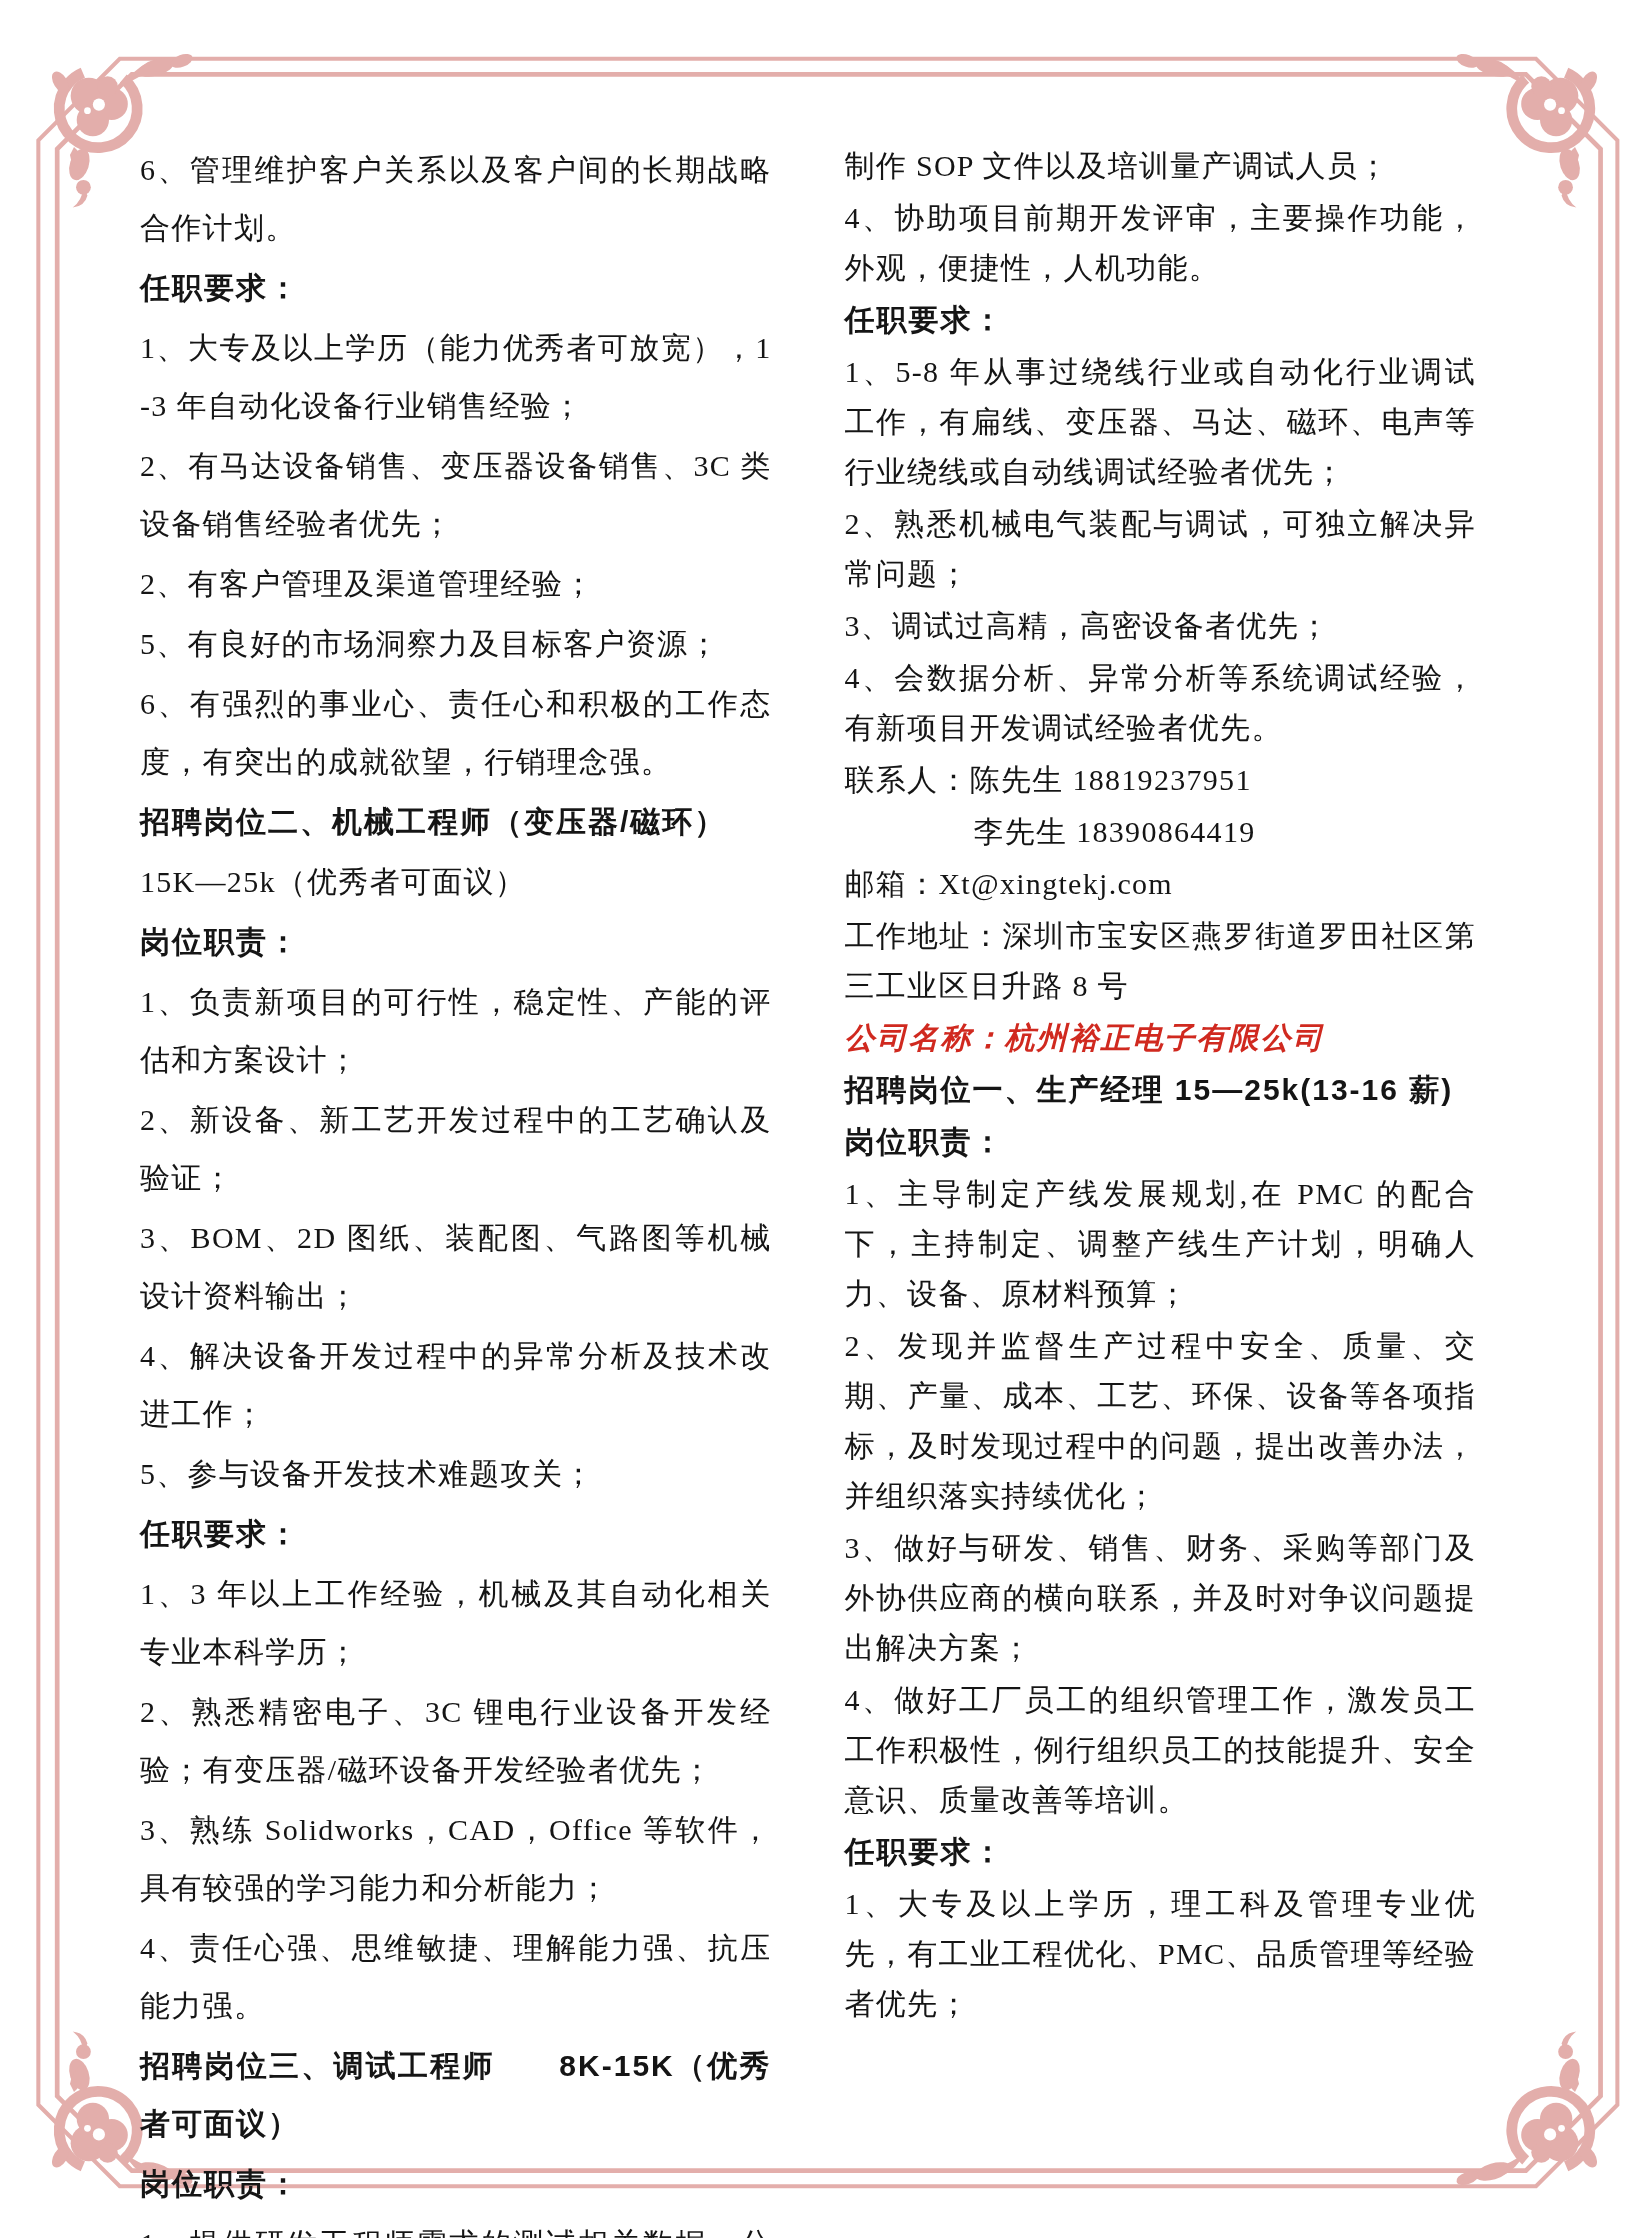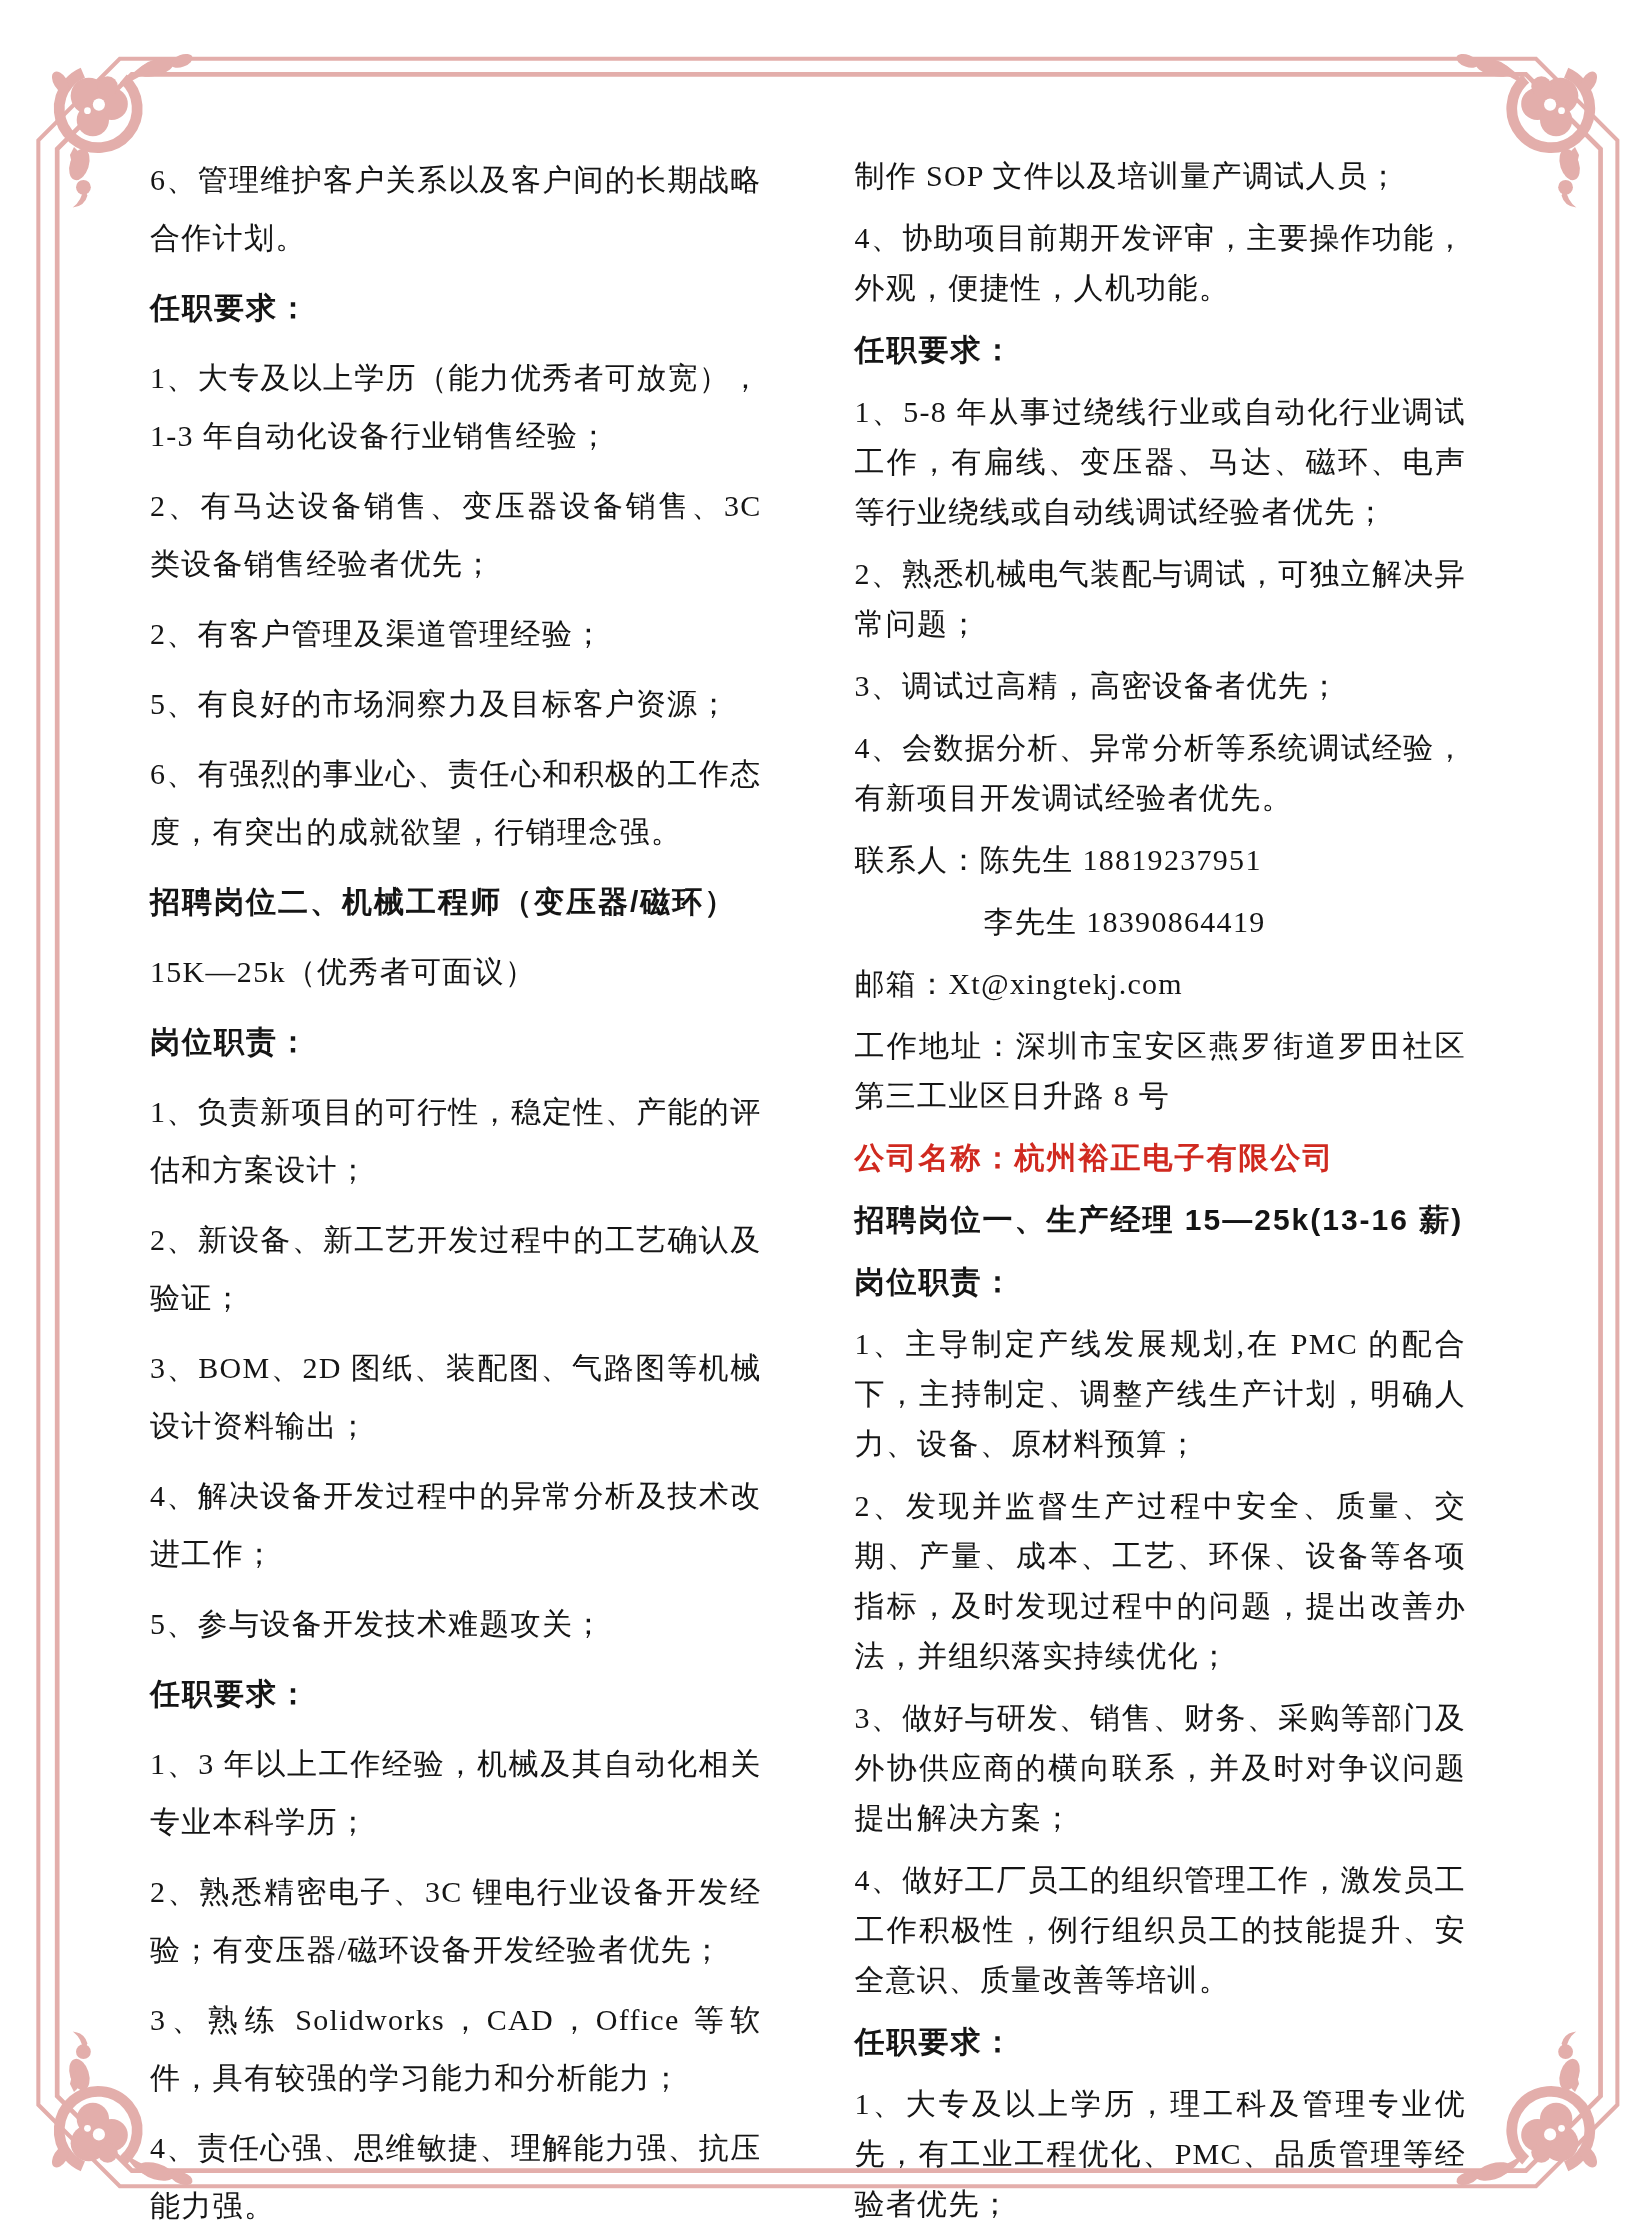--- a/index.html
+++ b/index.html
@@ -24,37 +24,37 @@
   }
   .content{
     position:absolute;
     left:138px;top:139px;
     width:1340px;
     display:flex;
     gap:69px;
   }
   .col{width:636px;}
   p.line{
-    margin:12px;
+    margin:2px;
     font-size:30px;
     letter-spacing:1.3px;
     text-align:justify;
     text-justify:inter-character;
     word-break:break-all;
   }
   .col-left p.line{line-height:58px;}
   .col-right p.line{line-height:50px;}
   p.heading{
     font-family:"Liberation Sans","DejaVu Sans",sans-serif;
     font-weight:700;
     letter-spacing:2px;
   }
   p.heading-red{color:var(--accent-red);}
   .gap-s{margin-top:20px;}
-  .gap-l{margin-top:64px;}
+  .gap-l{margin-top:64px;font-style:italic;}
 </style>
 </head>
 <body>
 
 <svg class="frame" width="1649" height="2239" viewBox="0 0 2451 3327" aria-hidden="true">
   <defs>
     <g id="orn">
 
       <circle cx="112" cy="115" r="58" fill="none" stroke="currentColor" stroke-width="16" stroke-dasharray="300 70" transform="rotate(-50 112 115)"></circle>
 

